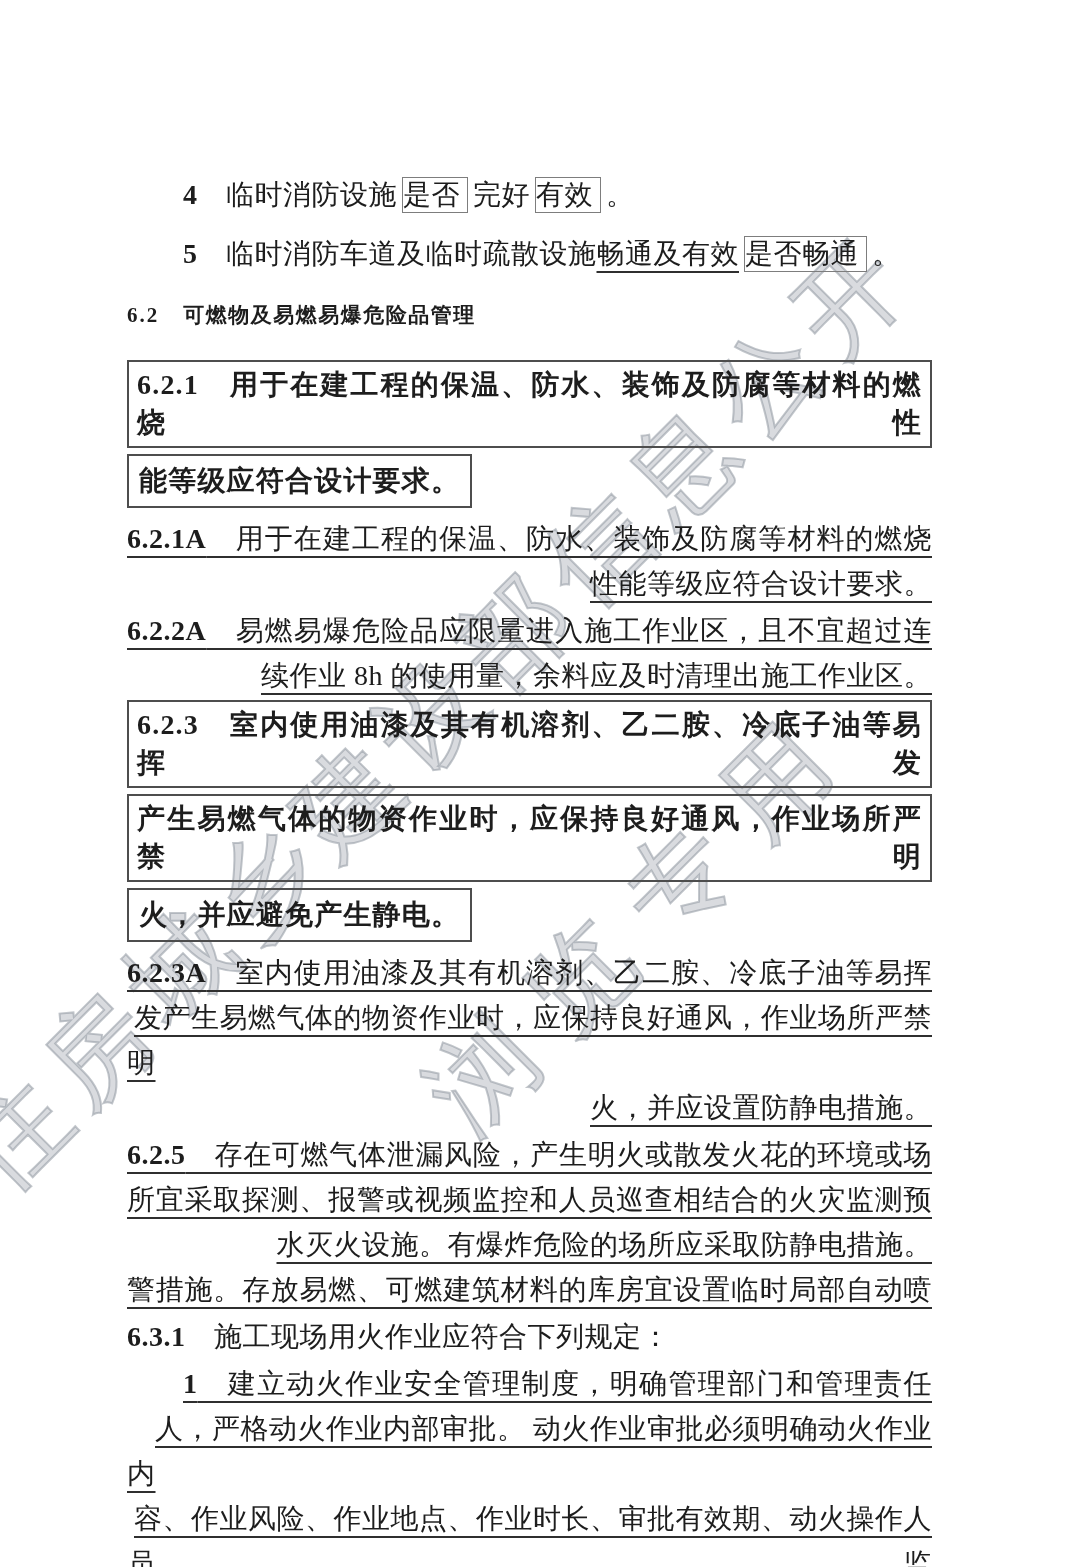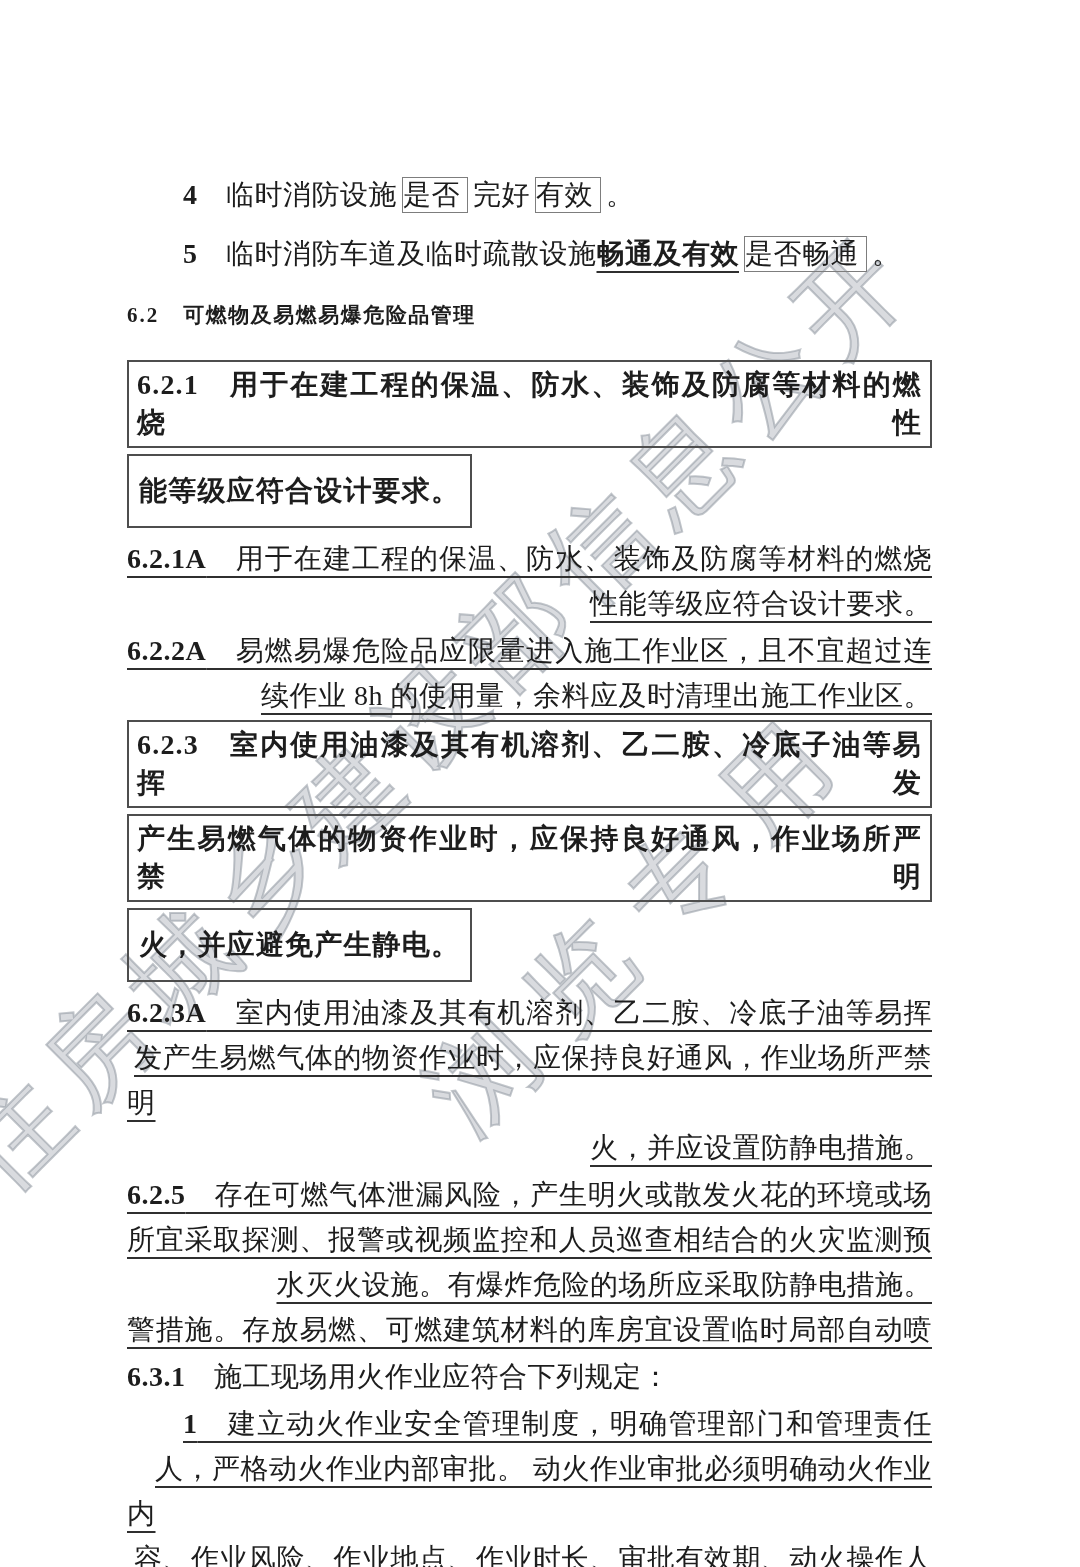--- a/index.html
+++ b/index.html
@@ -41,29 +41,28 @@
     text-decoration-thickness:2px;
     text-underline-offset:8px;
     text-decoration-color:#2f2f2f;
     text-align:right;
   }
   .urun{
     text-decoration:underline;
     text-decoration-thickness:2px;
     text-underline-offset:8px;
     text-decoration-color:#2f2f2f;
-    font-weight:bold;
   }
   .boxline{
     border:2px solid #4d4d4d;
     line-height:38px;
     padding:4px 8px;
     margin-bottom:6px;
   }
-  .boxline.shrink{display:inline-block;padding:16px 10px;}
+  .boxline.shrink{display:inline-block;padding:6px 10px;}
   .hei .line{
     font-family:"Liberation Sans","DejaVu Sans",sans-serif;
     font-weight:700;
     letter-spacing:1.2px;
   }
   .num{
     font-family:"Liberation Serif","DejaVu Serif",serif;
     font-weight:bold;
   }
   .ibox{

